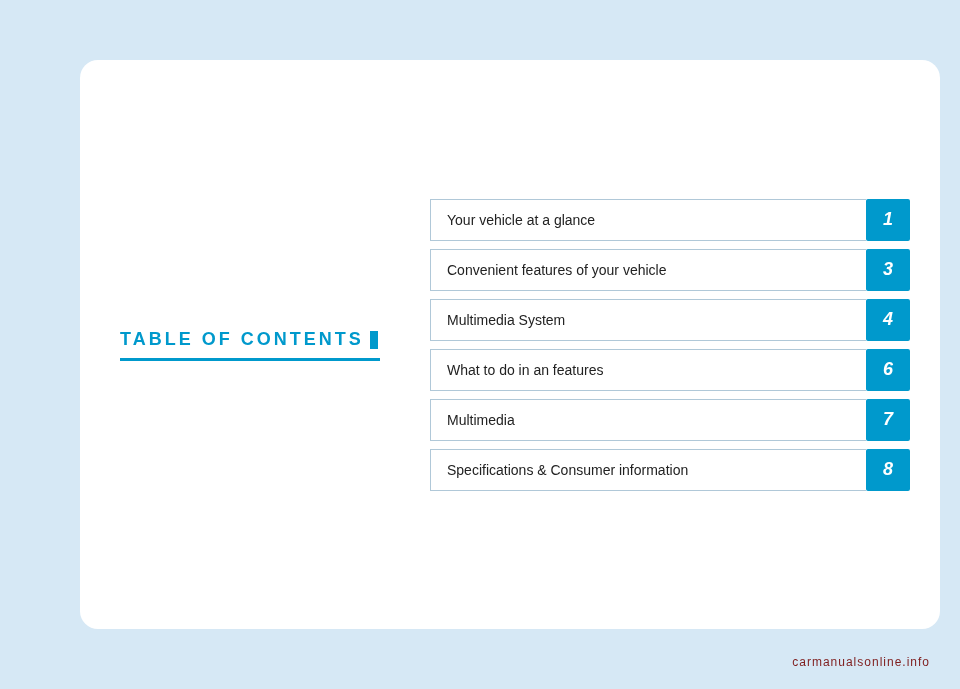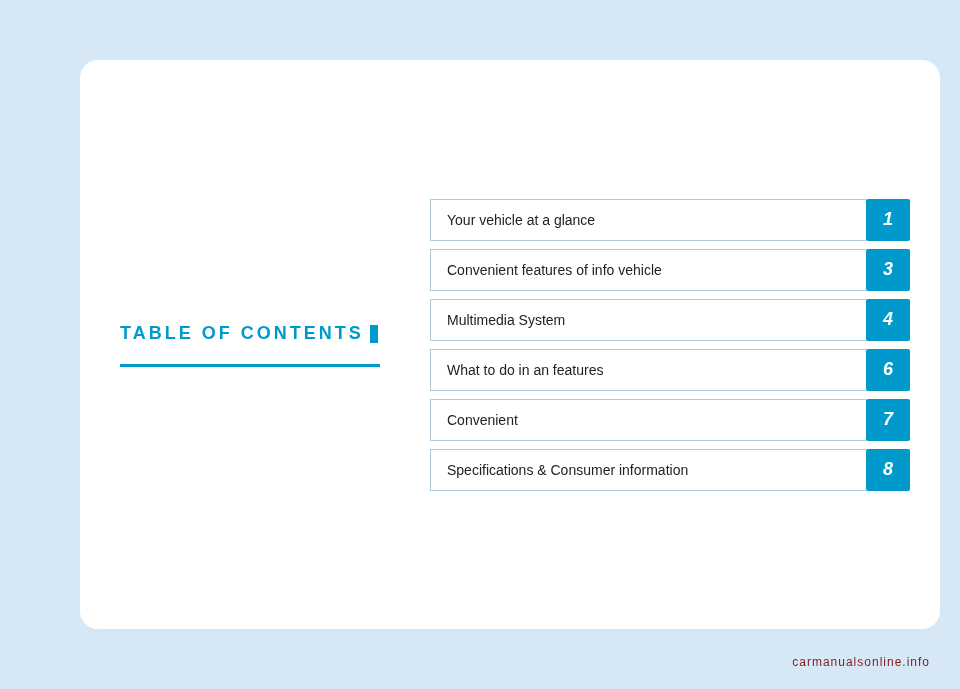--- a/index.html
+++ b/index.html
@@ -45,21 +45,21 @@
       justify-content: center;
     }
 
     .toc-title {
       color: #0099cc;
       font-size: 18px;
       font-weight: 700;
       letter-spacing: 3px;
       text-transform: uppercase;
       border-bottom: 3px solid #0099cc;
-      padding-bottom: 20px;
+      padding-bottom: 8px;
       display: inline-block;
       position: relative;
     }
 
     .toc-title::after {
       content: '';
       display: inline-block;
       width: 8px;
       height: 18px;
       background-color: #0099cc;
@@ -123,33 +123,33 @@
     <div class="left-section">
       <span class="toc-title">TABLE OF CONTENTS</span>
     </div>
     <div class="right-section">
 
     <div class="toc-row">
           <div class="toc-label">Your vehicle at a glance</div>
           <div class="toc-number">1</div>
         </div>
         <div class="toc-row">
-          <div class="toc-label">Convenient features of info vehicle</div>
+          <div class="toc-label">Convenient features of your vehicle</div>
           <div class="toc-number">3</div>
         </div>
         <div class="toc-row">
           <div class="toc-label">Multimedia System</div>
           <div class="toc-number">4</div>
         </div>
         <div class="toc-row">
           <div class="toc-label">What to do in an features</div>
           <div class="toc-number">6</div>
         </div>
         <div class="toc-row">
-          <div class="toc-label">Convenient</div>
+          <div class="toc-label">Multimedia</div>
           <div class="toc-number">7</div>
         </div>
         <div class="toc-row">
           <div class="toc-label">Specifications &amp; Consumer information</div>
           <div class="toc-number">8</div>
         </div>
       </div>
   </div>
   <div class="watermark">carmanualsonline.info</div>
 </div>

